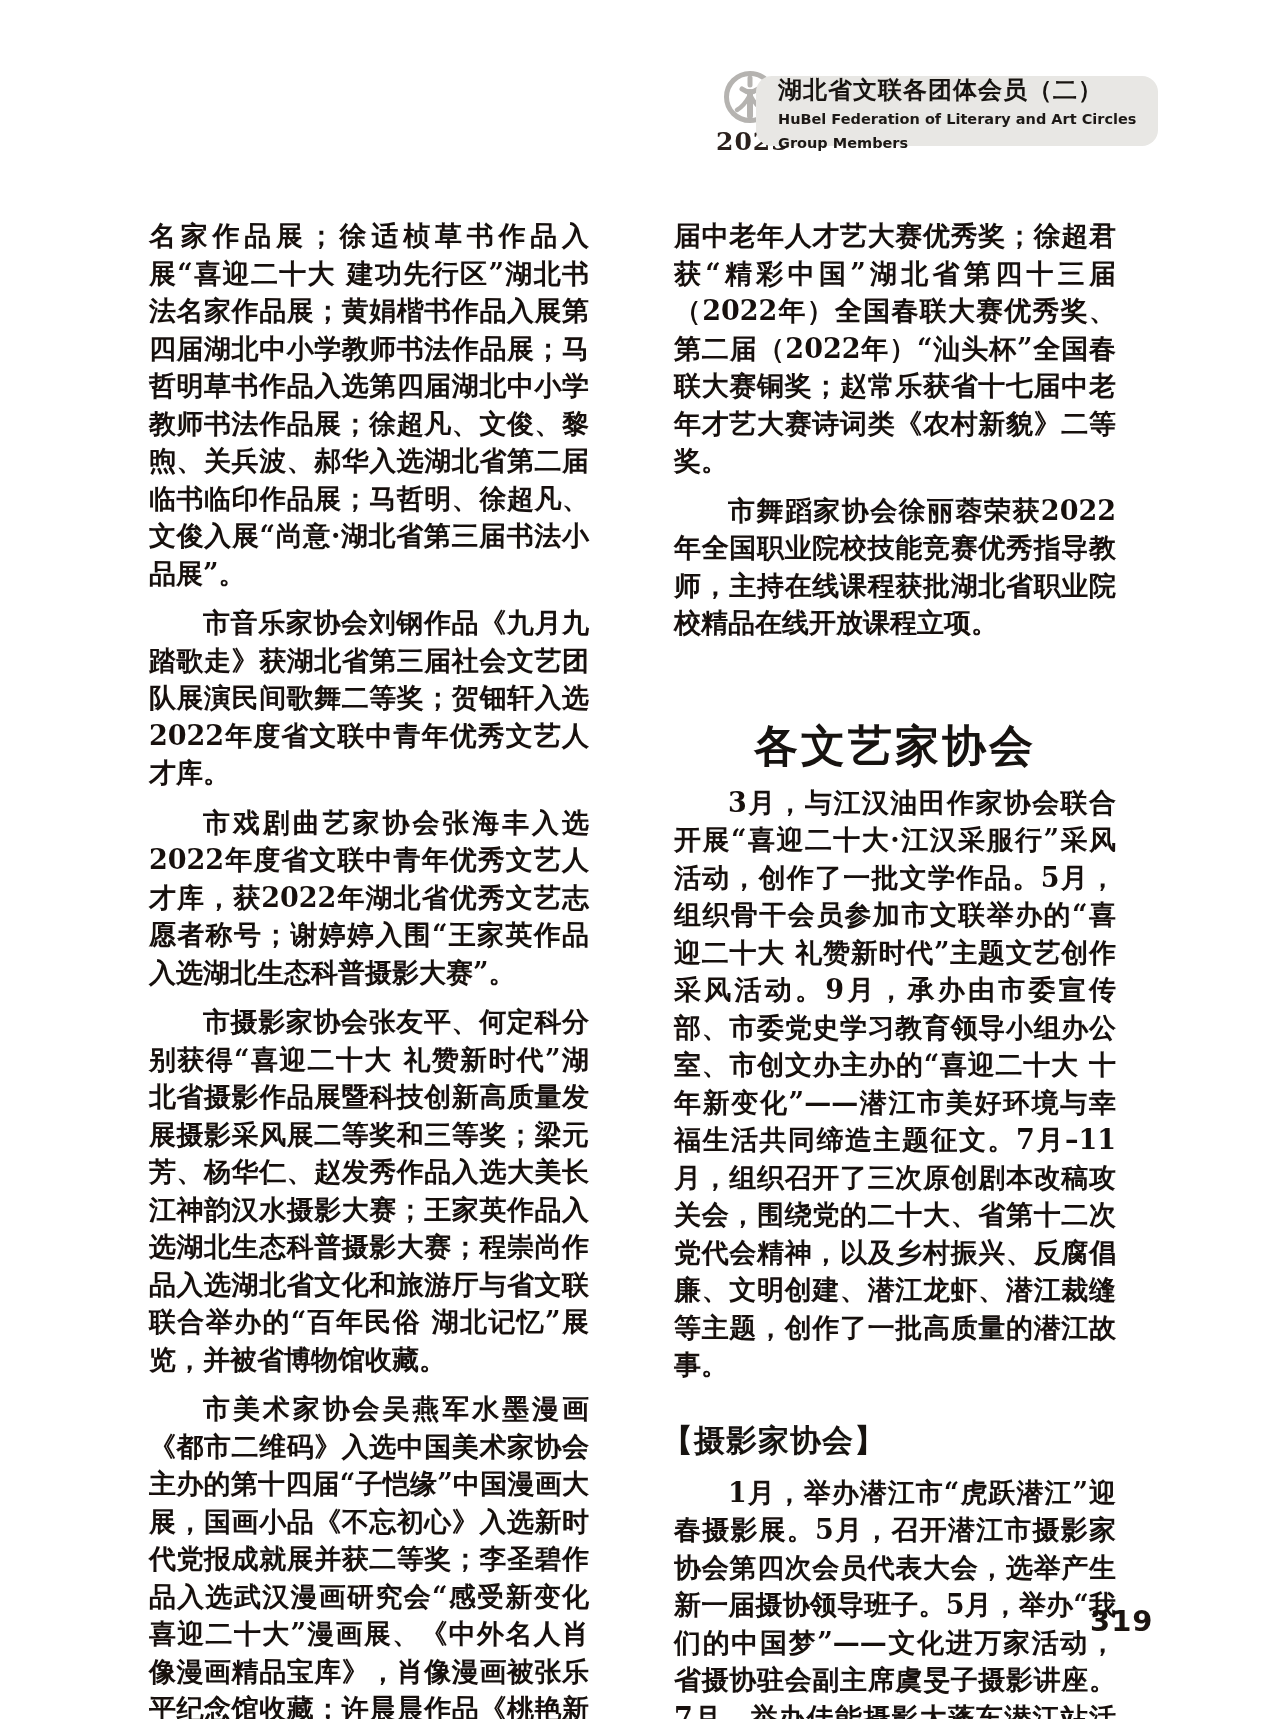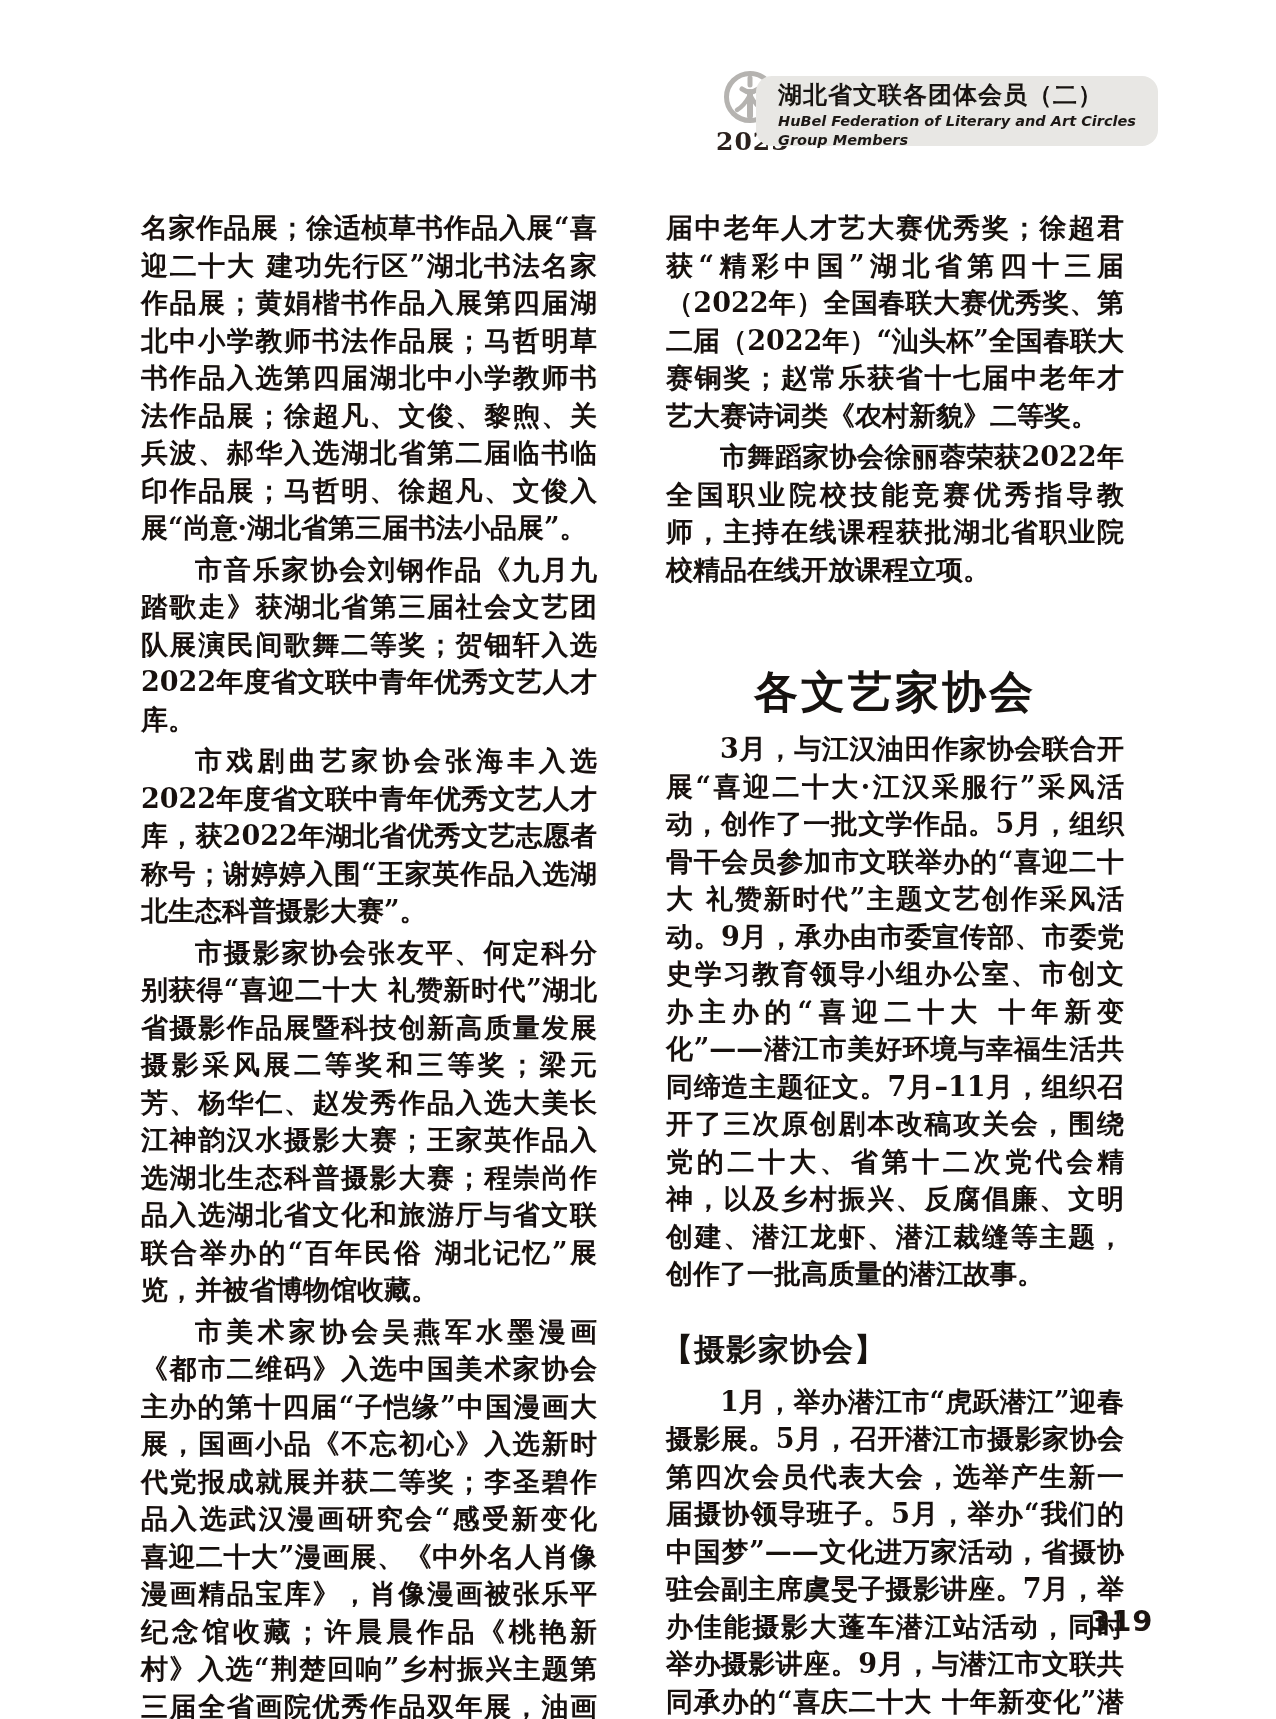--- a/index.html
+++ b/index.html
@@ -28,30 +28,29 @@
     box-sizing:border-box;padding:8px 10px 0 22px;
     display:flex;flex-direction:column;justify-content:center;
   }
   .banner-title{
     font-family:"DejaVu Sans","Liberation Sans",sans-serif;
     font-weight:bold;font-size:24px;line-height:30px;color:#171310;
     letter-spacing:1px;
   }
   .banner-subtitle{
     font-family:"DejaVu Sans","Liberation Sans",sans-serif;
-    font-weight:bold;font-size:14.5px;line-height:19px;color:#1c1815;
+    font-weight:bold;font-size:14.5px;line-height:24px;color:#1c1815;
     margin-top:2px;
-    font-style:italic;
   }
   
   .col{position:absolute;top:205px;}
   .col-left{left:137px;width:464px;}
   .col-right{left:662px;width:466px;}
   .col p{
-    margin:4px;
+    margin:12px;
     font-size:27px;line-height:37.5px;
     text-align:justify;text-justify:inter-ideograph;
     font-weight:bold;
     color:#17100d;
   }
   .col p.indent{text-indent:2em;}
   .main-heading{
     margin:80px 0 4px 0;
     text-align:center;
     font-family:"DejaVu Sans","Liberation Sans",sans-serif;

